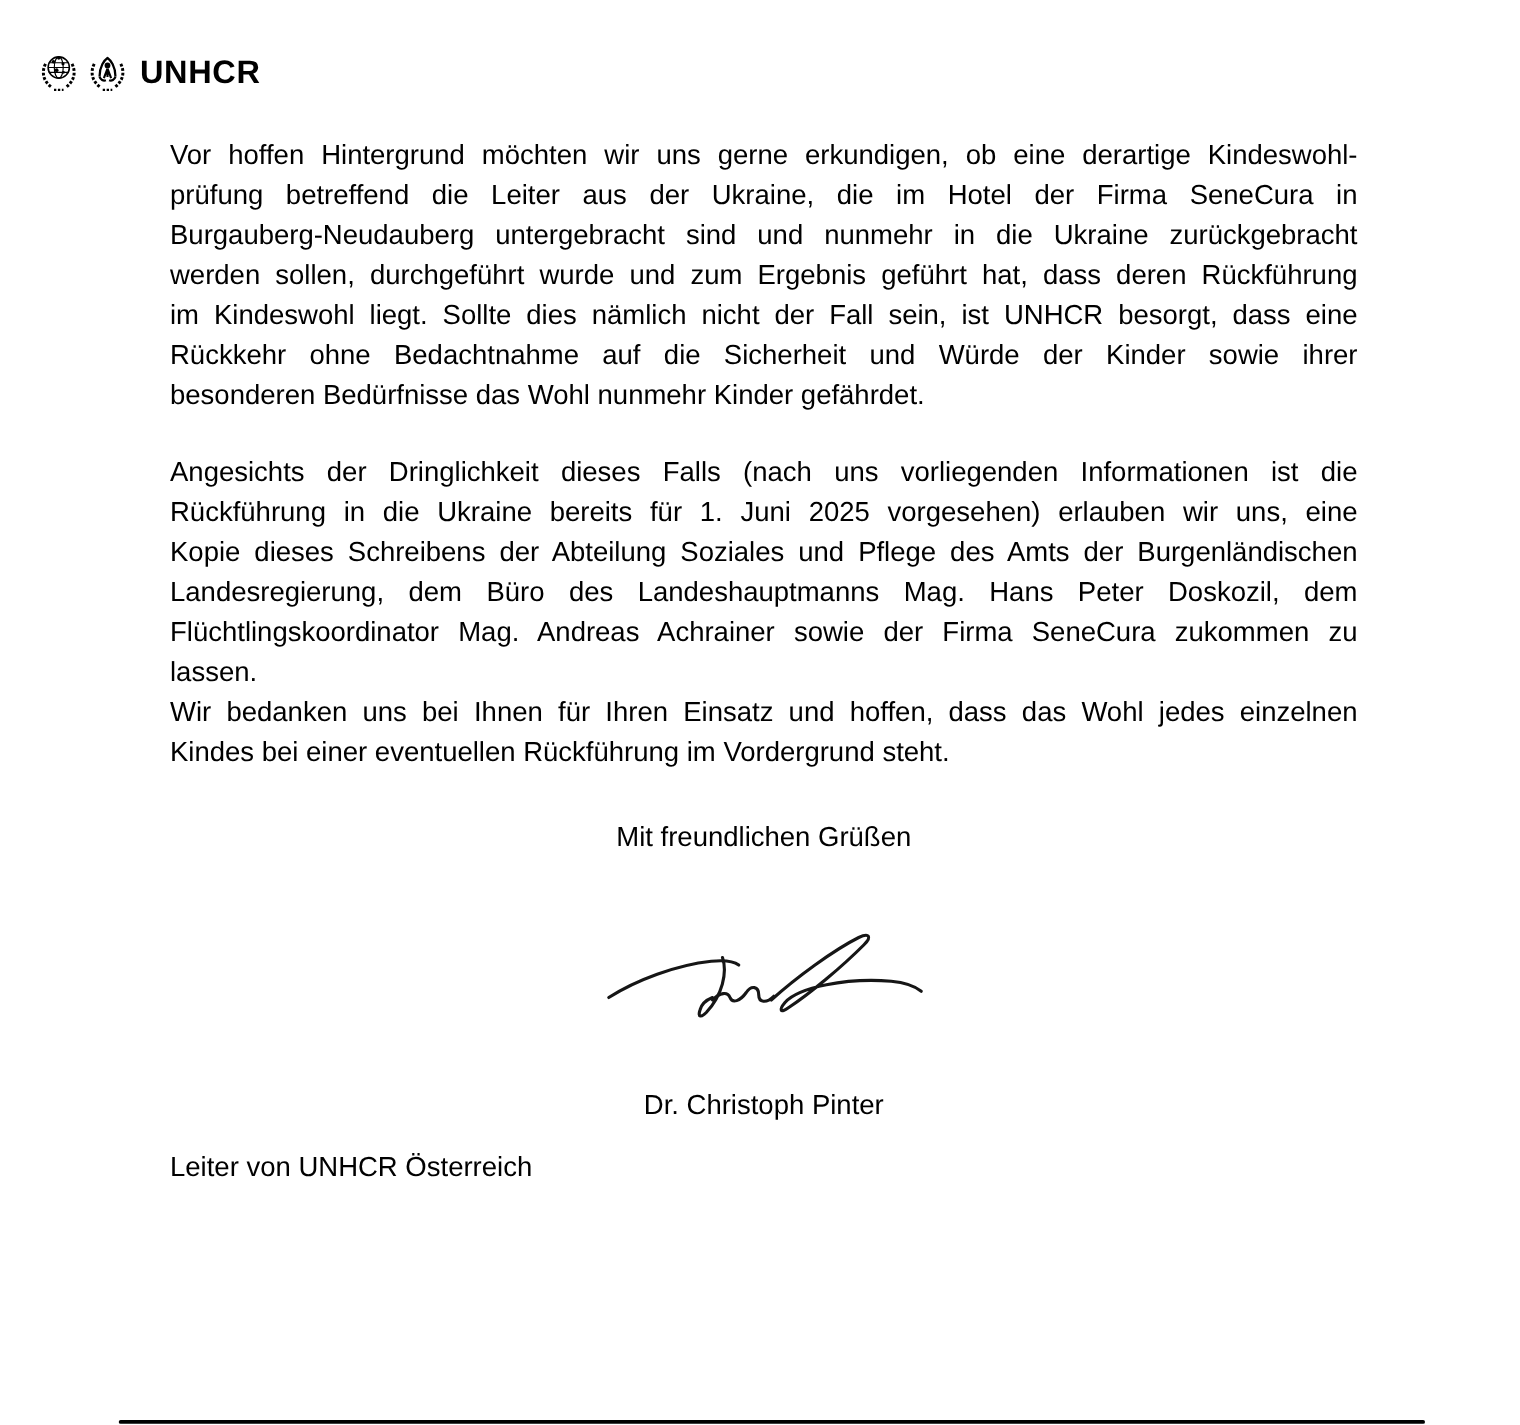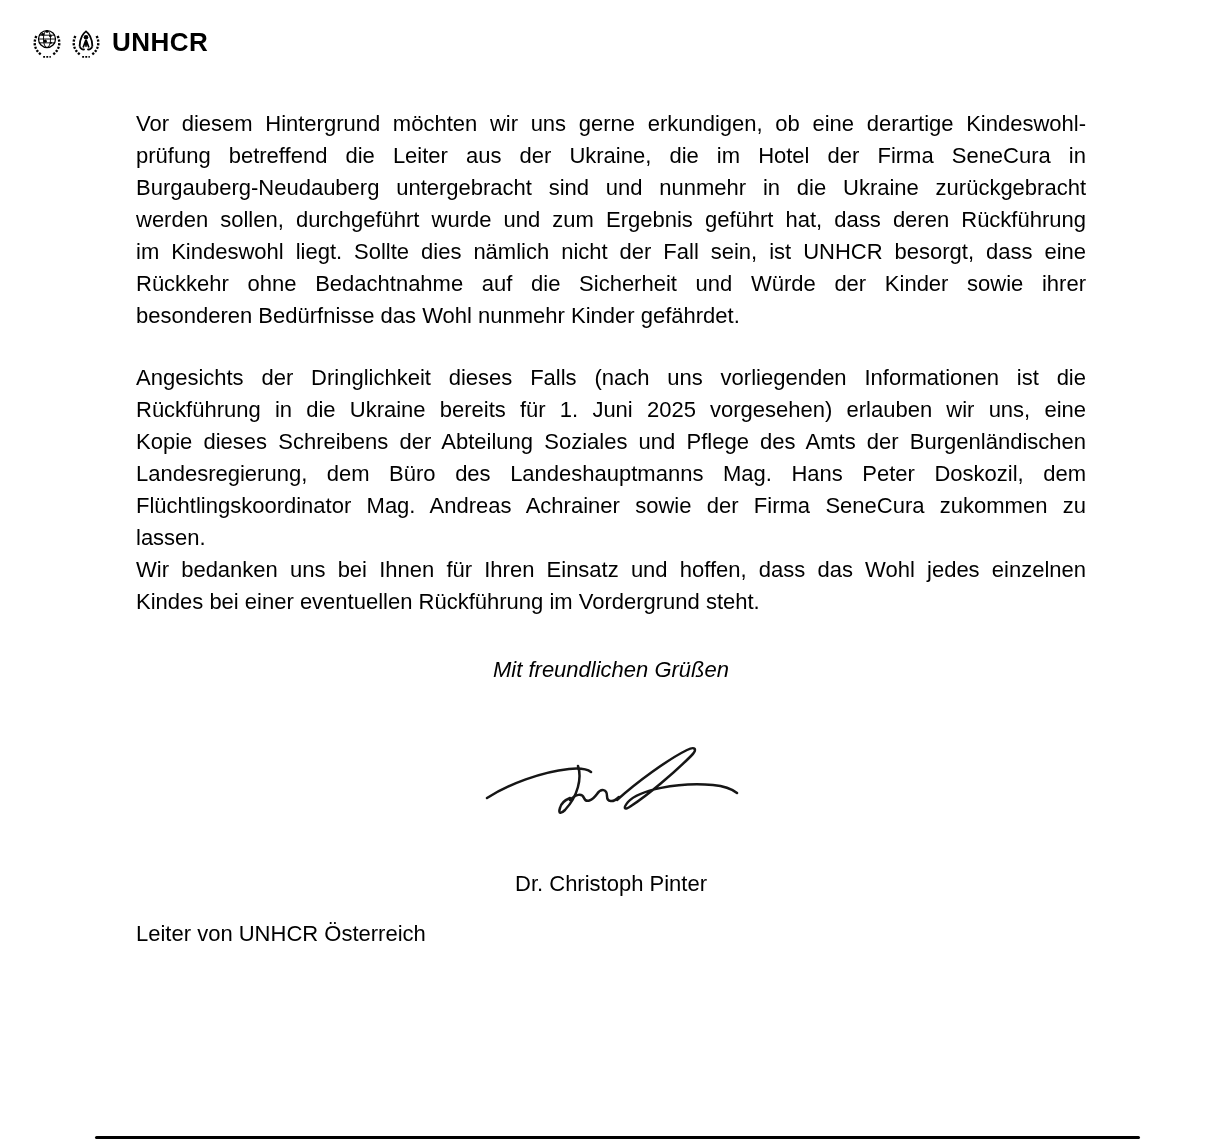--- a/index.html
+++ b/index.html
@@ -8,42 +8,42 @@
     background: #ffffff;
     font-family: "Liberation Sans", sans-serif;
     color: #000000;
     position: relative;
     overflow: hidden;
   }
   .page { position: absolute; inset: 0; background: #ffffff; }
 
   
   .brand {
-    position: absolute; top: 25px; left: 30px;
+    position: absolute; top: 40px; left: 30px;
     display: flex; align-items: flex-end;
   }
   .emblem { width: 34px; height: 34px; display: block; }
   .emblem + .emblem { margin-left: 5px; }
   .wordmark {
     font-size: 26px; font-weight: bold; letter-spacing: 0.5px;
     margin-left: 9px; line-height: 34px;
   }
 
   
   .letter {
     position: absolute; left: 136px; top: 108px; width: 950px;
     font-size: 22px; line-height: 32px;
   }
   .para { margin: 0; }
   .para-2 { margin-top: 30px; }
   .para-3 { }
   .jline { text-align: justify; text-align-last: justify; white-space: normal; }
   .lastline { text-align: left; }
 
-  .salutation { margin-top: 36px; text-align: center; font-style: italic; }
+  .salutation { margin-top: 36px; text-align: center; }
 
   .signature-wrap {
     margin-top: 50px; height: 88px;
     display: flex; justify-content: center; align-items: center;
   }
   .signature-wrap svg { display: block; }
 
   .signatory-name  { margin-top: 44px; text-align: center; }
   .signatory-title { margin-top: 18px;  text-align: left; }
 
@@ -95,21 +95,21 @@
         <path d="M15.5,37.5 L24.5,37.5" stroke-width="2" stroke-dasharray="2.2 1.5"></path>
       </g>
     </svg>
 
     <span class="wordmark">UNHCR</span>
   </header>
 
   <main class="letter">
 
     <div class="para para-1">
-      <div class="jline">Vor diesem Hintergrund möchten wir uns gerne erkundigen, ob eine derartige Kindeswohl-</div>
+      <div class="jline">Vor hoffen Hintergrund möchten wir uns gerne erkundigen, ob eine derartige Kindeswohl-</div>
       <div class="jline">prüfung betreffend die Leiter aus der Ukraine, die im Hotel der Firma SeneCura in</div>
       <div class="jline">Burgauberg-Neudauberg untergebracht sind und nunmehr in die Ukraine zurückgebracht</div>
       <div class="jline">werden sollen, durchgeführt wurde und zum Ergebnis geführt hat, dass deren Rückführung</div>
       <div class="jline">im Kindeswohl liegt. Sollte dies nämlich nicht der Fall sein, ist UNHCR besorgt, dass eine</div>
       <div class="jline">Rückkehr ohne Bedachtnahme auf die Sicherheit und Würde der Kinder sowie ihrer</div>
       <div class="lastline">besonderen Bedürfnisse das Wohl nunmehr Kinder gefährdet.</div>
     </div>
 
     <div class="para para-2">
       <div class="jline">Angesichts der Dringlichkeit dieses Falls (nach uns vorliegenden Informationen ist die</div>

